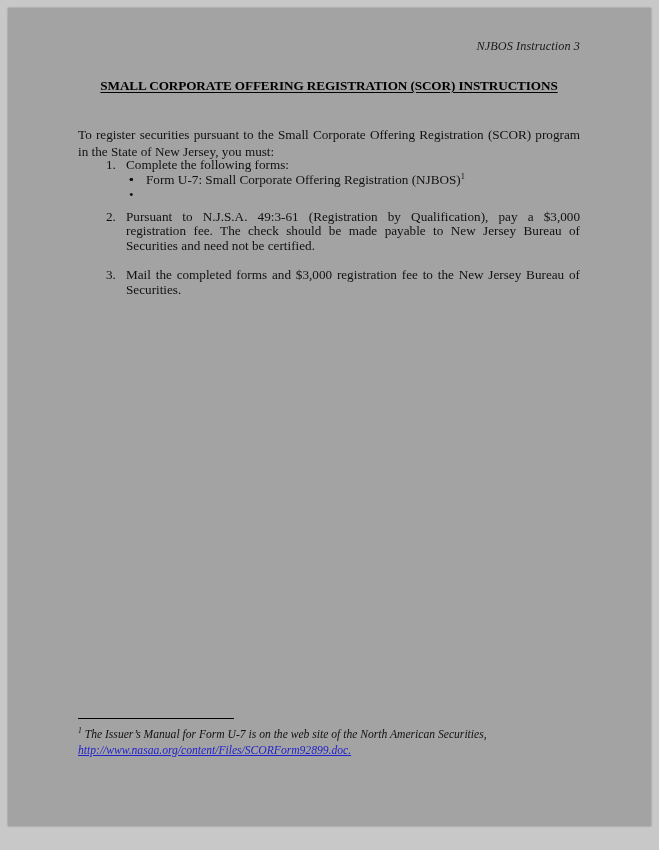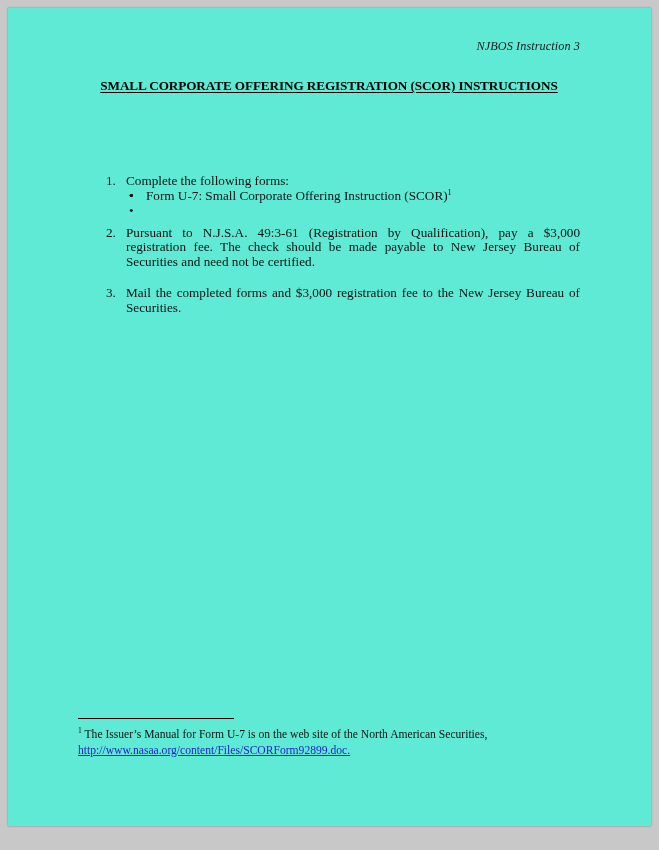--- a/index.html
+++ b/index.html
@@ -12,21 +12,21 @@
     background: #c8c8c8;
     font-family: "Liberation Serif", "DejaVu Serif", serif;
     overflow: hidden;
   }
   .page {
     position: absolute;
     left: 8px;
     top: 8px;
     width: 643px;
     height: 818px;
-    background: #5eead4;
+    background: #a3a3a3;
     box-shadow: 0 0 2px rgba(0,0,0,0.35);
     overflow: hidden;
   }
   .content {
     position: absolute;
     left: 70px;
     top: 0;
     width: 502px;
     height: 100%;
   }
@@ -85,21 +85,21 @@
   .num-item.tight { margin-bottom: 0; }
   .num-marker {
     position: absolute;
     left: 28px;
     top: 0;
     width: 16px;
     text-align: left;
     font-size: 13.2px;
     color: #111;
   }
-  .num-text { display: block; margin-top: 16px; }
+  .num-text { display: block; }
   .bullets {
     margin: 0;
     padding: 0;
     list-style: none;
   }
   .bullet-item {
     position: relative;
     padding-left: 68px;
     font-size: 13.2px;
     line-height: 14.8px;
@@ -117,20 +117,21 @@
   sup {
     font-size: 8.3px;
     vertical-align: super;
     line-height: 0;
   }
   .footnote-zone {
     position: absolute;
     left: 0;
     top: 710px;
     width: 502px;
+    font-style: italic;
   }
   .footnote-rule {
     width: 156px;
     height: 0;
     border-top: 1.2px solid #000;
     margin-bottom: 8px;
   }
   .footnote-text {
     font-size: 11.6px;
     line-height: 15.5px;
@@ -150,41 +151,42 @@
 </head>
 <body>
 
 <div class="page">
   <div class="content">
 
     <div class="doc-header">NJBOS Instruction 3</div>
 
     <div class="doc-title"><span>SMALL CORPORATE OFFERING REGISTRATION (SCOR) INSTRUCTIONS</span></div>
 
+    <p class="intro">To register securities pursuant to the Small Corporate Offering Registration (SCOR) program in the State of New Jersey, you must:</p>
 
     <div class="list">
 
       <div class="num-item tight">
         <span class="num-marker">1.</span>
         <span class="num-text">Complete the following forms:</span>
       </div>
 
       <ul class="bullets">
         <li class="bullet-item">
           <span class="bullet-dot">•</span>
         </li>
         <li class="bullet-item">
           <span class="bullet-dot">•</span>
         </li>
         <li class="bullet-item">
           <span class="bullet-dot">•</span>
         </li>
         <li class="bullet-item">
           <span class="bullet-dot">•</span>
-          <span>Form U-7:  Small Corporate Offering Instruction (SCOR)</span><sup>1</sup>
+          <span>Form U-7:  Small Corporate Offering Registration (NJBOS)</span><sup>1</sup>
         </li>
         <li class="bullet-item">
           <span class="bullet-dot">•</span>
         </li>
       </ul>
 
       <div class="num-item" style="margin-top:22px">
         <span class="num-marker">2.</span>
         <span class="num-text">Pursuant to N.J.S.A. 49:3-61 (Registration by Qualification), pay a $3,000 registration fee.  The check should be made payable to New Jersey Bureau of Securities and need not be certified.</span>
       </div>

